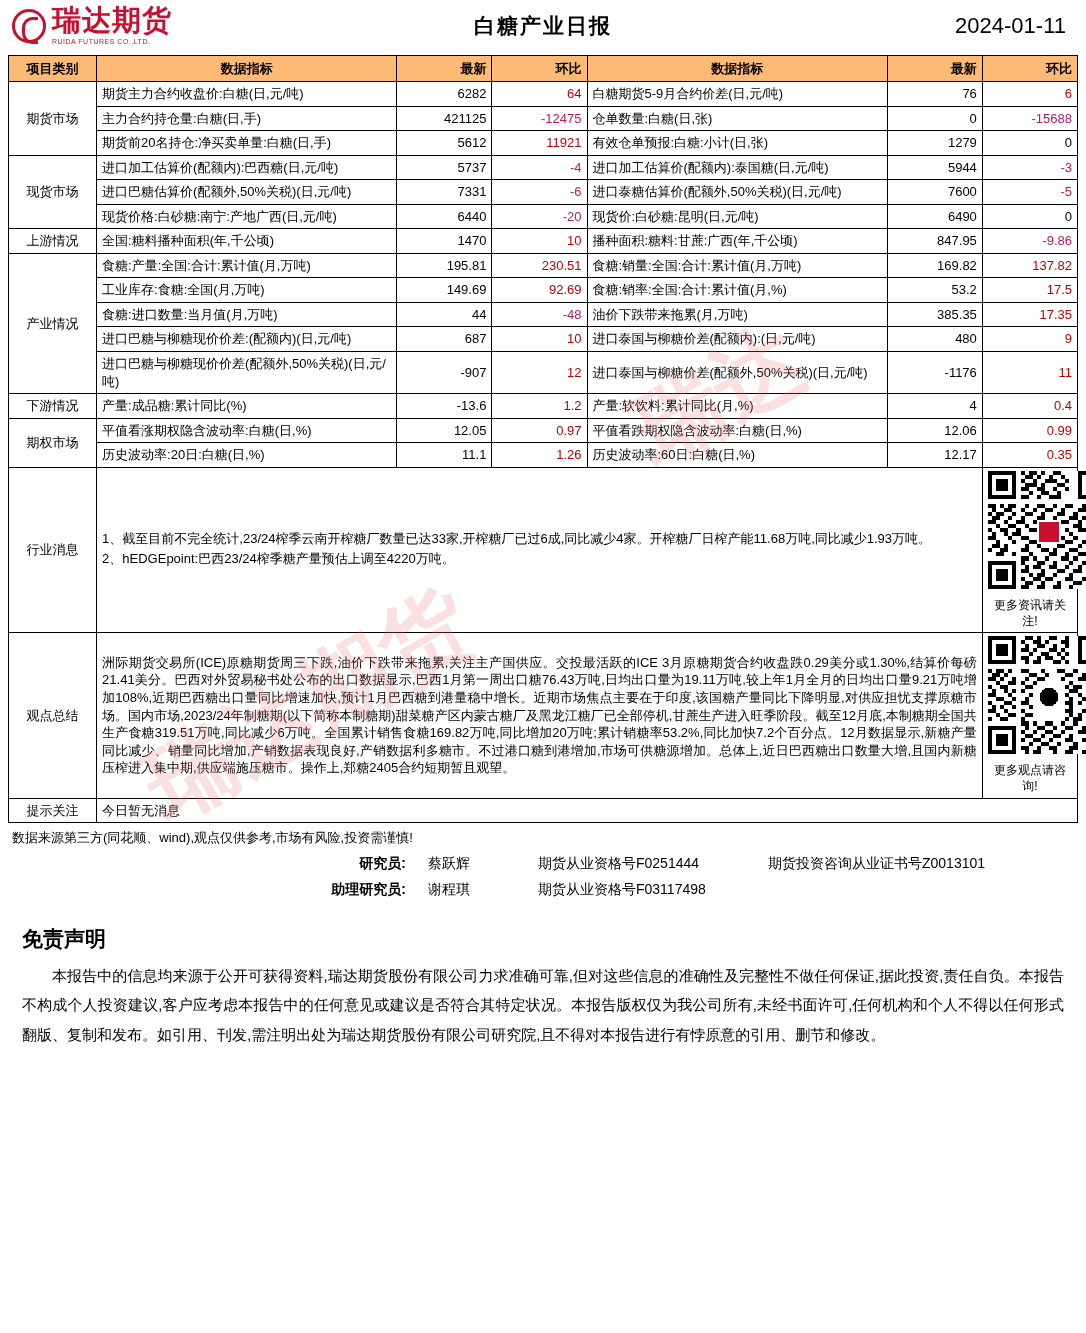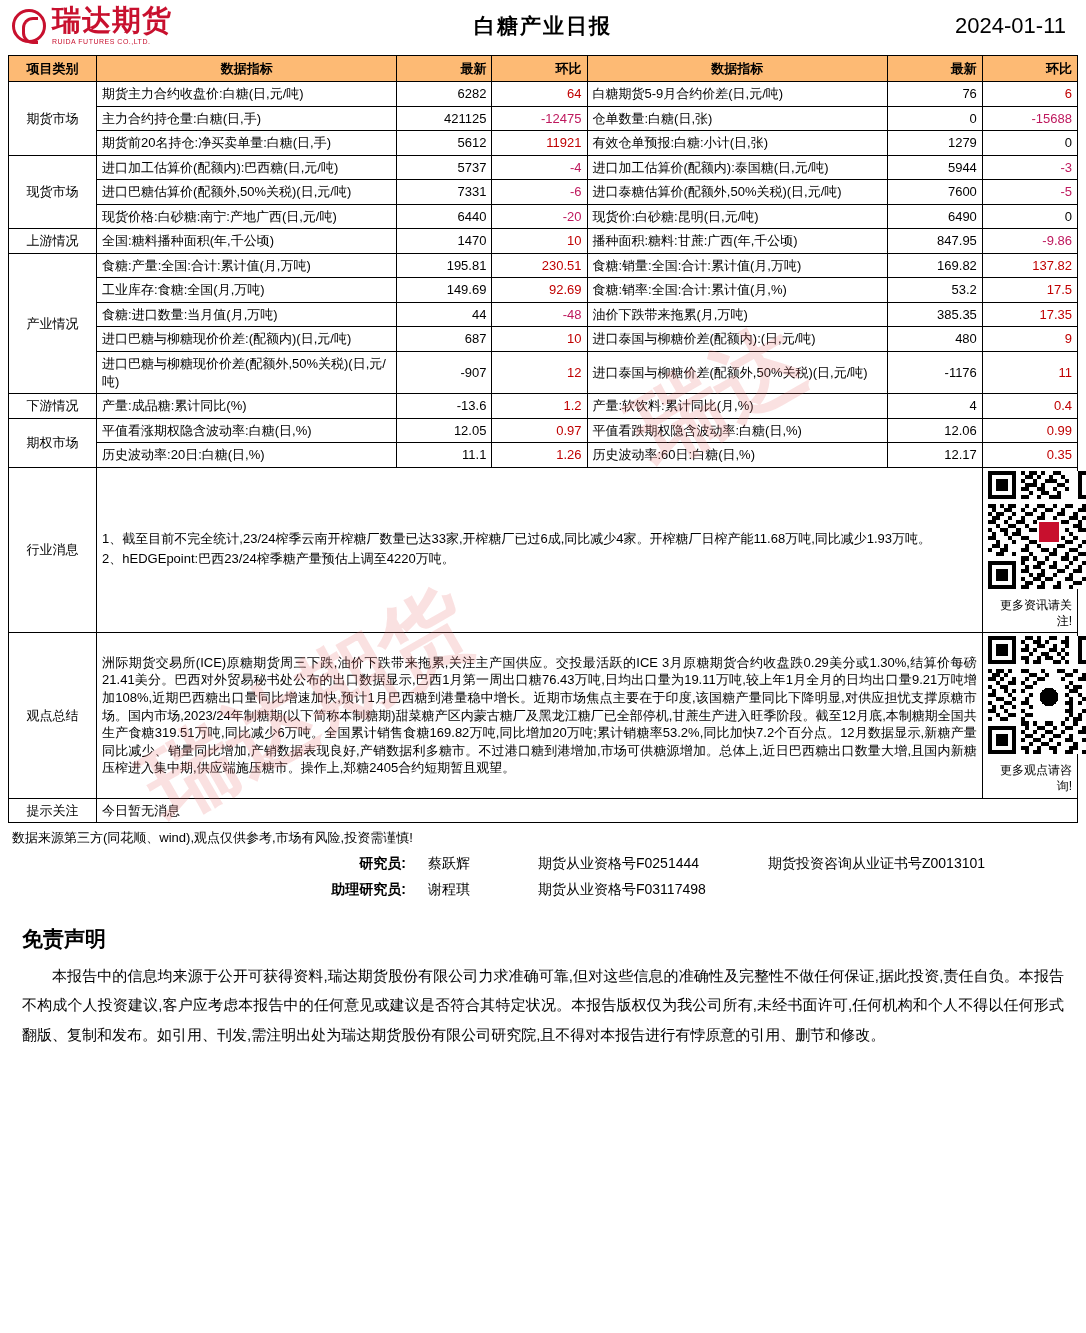--- a/index.html
+++ b/index.html
@@ -96,21 +96,21 @@
     position: relative;
   }
   td.news p { margin: 0 0 2px 0; }
   td.summary {
     font-size: 14px;
     line-height: 1.95;
     text-align: justify;
     vertical-align: top;
     padding: 10px 12px;
   }
-  td.qr { width: 170px; text-align: right; vertical-align: middle; padding: 8px; margin-top: 44px; }
+  td.qr { width: 170px; text-align: center; vertical-align: middle; padding: 8px; margin-top: 44px; }
   .qr-img { width: 118px; height: 118px; margin: 0 auto; position: relative; }
   .qr-cap { font-size: 12px; margin-top: 8px; }
 
   
   .note {
     font-size: 13px;
     padding: 6px 2px 2px 4px;
   }
   .staff { margin-top: 6px; font-size: 14px; }
   .staff-row { display: flex; margin-bottom: 8px; }

